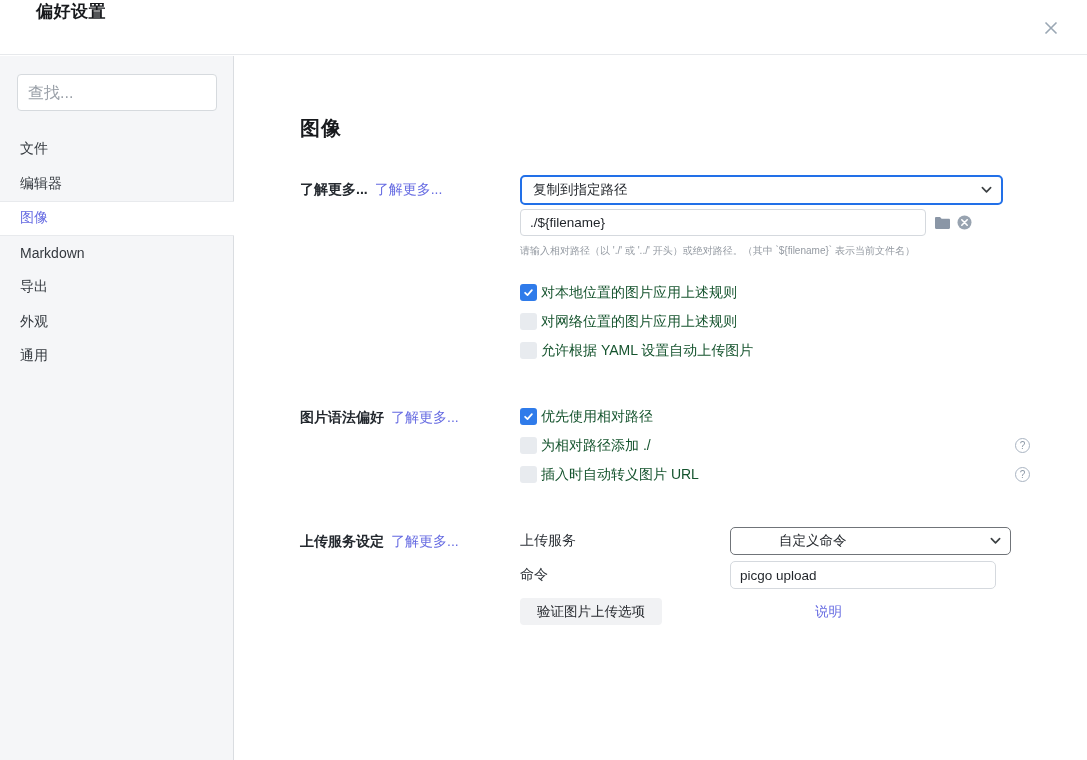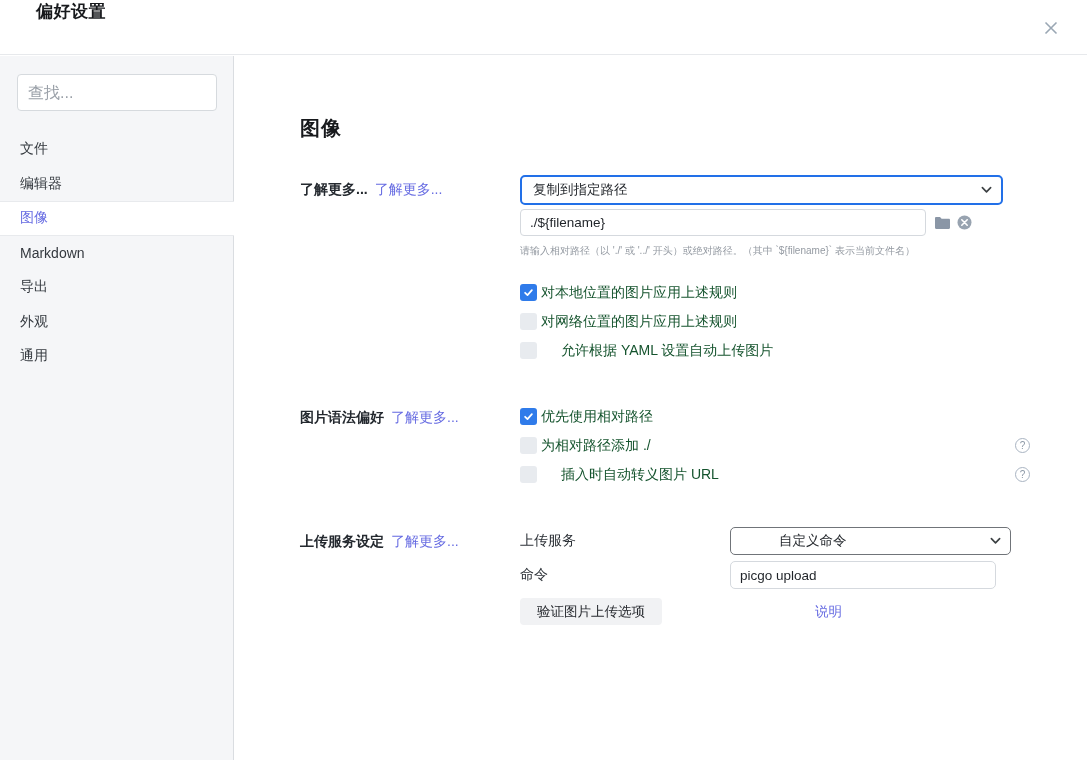--- a/index.html
+++ b/index.html
@@ -140,21 +140,21 @@
   .hint {
     margin-top: 8px;
     font-size: 10px;
     color: #949aa2;
     white-space: nowrap;
   }
 
   
   .cb-group { margin-top: 26px; }
   .cb-row { display: flex; align-items: center; margin-bottom: 12px; position: relative; height: 17px; }
-  .cb-row:last-child { margin-bottom: 0; gap: 20px; }
+  .cb-row:last-child { margin-bottom: 0; }
   .checkbox {
     width: 17px; height: 17px;
     border-radius: 3px;
     background: #e8ebef;
     flex: 0 0 17px;
     cursor: pointer;
     display: flex; align-items: center; justify-content: center;
   }
   .checkbox svg { display: none; width: 11px; height: 11px; }
   .checkbox.checked { background: #2f7bea; }

